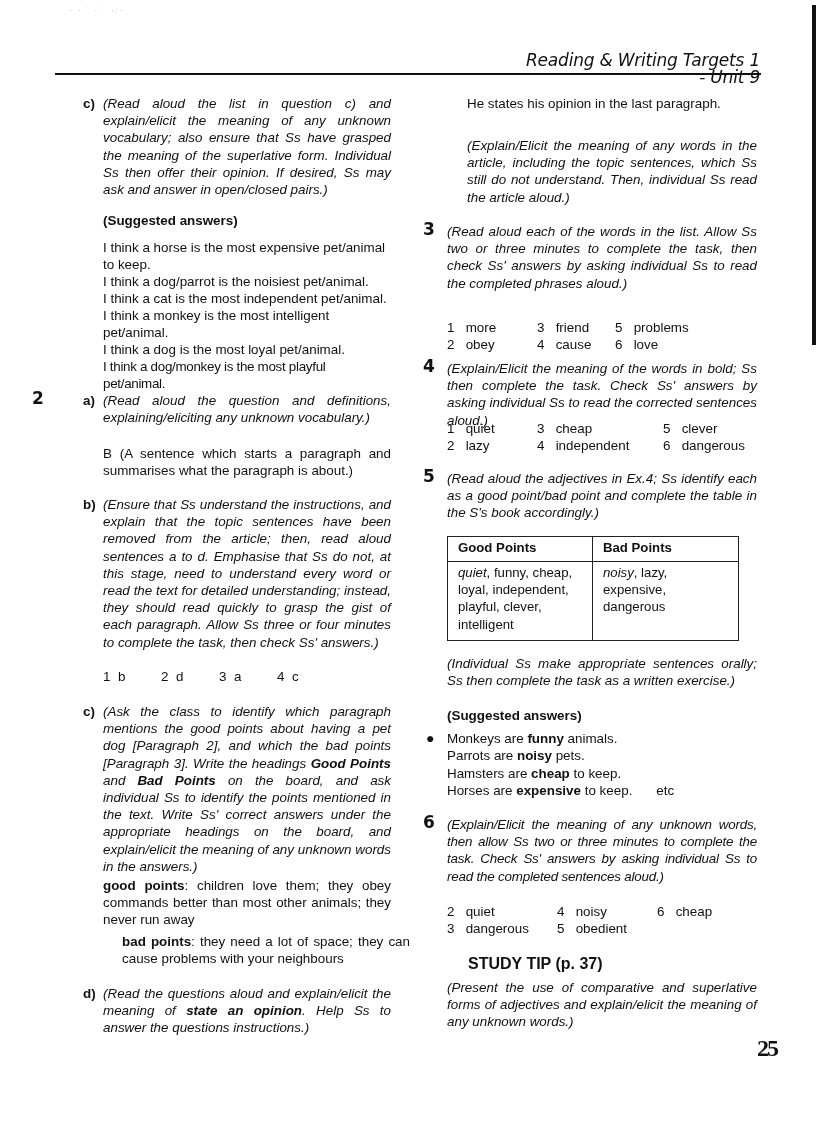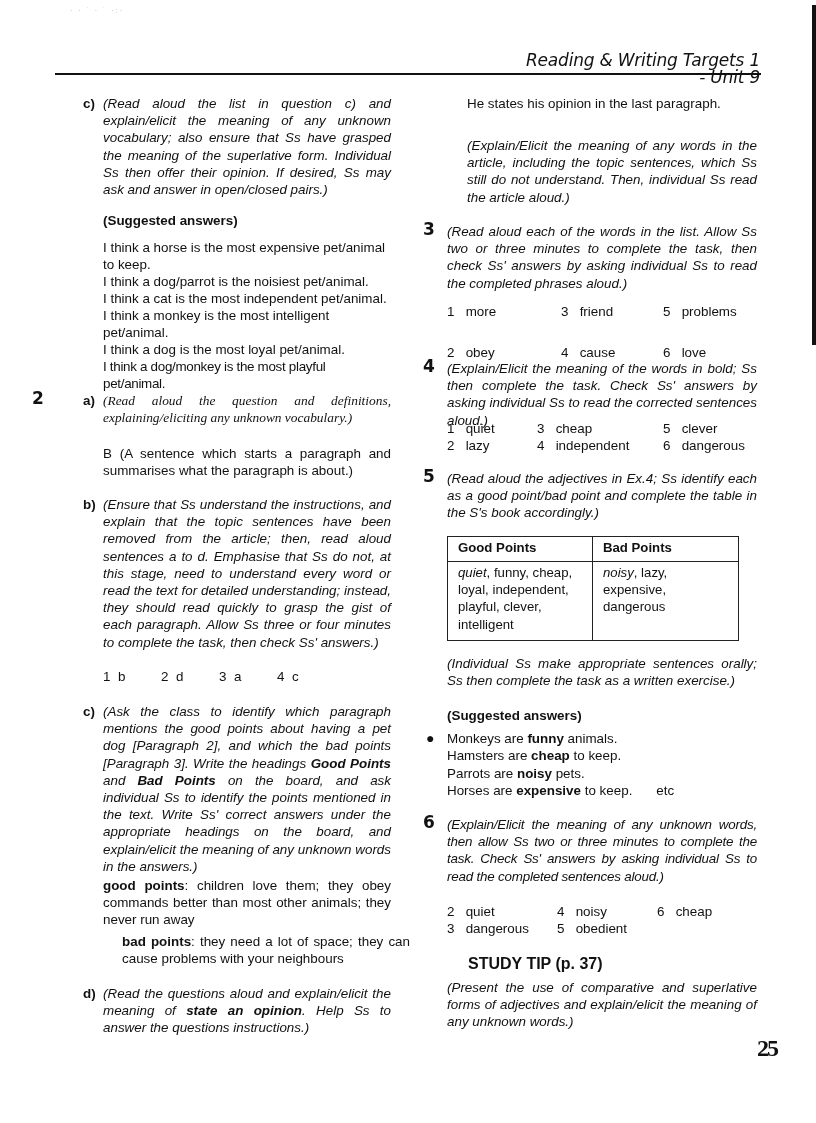--- a/index.html
+++ b/index.html
@@ -50,21 +50,21 @@
   <p>I think a horse is the most expensive pet/animal to keep.</p>
   <p>I think a dog/parrot is the noisiest pet/animal.</p>
   <p>I think a cat is the most independent pet/animal.</p>
   <p>I think a monkey is the most intelligent pet/animal.</p>
   <p>I think a dog is the most loyal pet/animal.</p>
   <p style="letter-spacing:-0.3px;">I think a dog/monkey is the most playful pet/animal.</p>
 </div>
 
 <div class="abs num" style="left:32px; top:390px;">2</div>
 <div class="abs lbl" style="left:83px; top:392px;">a)</div>
-<p class="abs col-l it just" style="top:392px;font-family:Liberation Serif, serif;">(Read aloud the question and definitions, explaining/eliciting any unknown vocabulary.)</p>
+<p class="abs col-l it just" style="top:392px;">(Read aloud the question and definitions, explaining/eliciting any unknown vocabulary.)</p>
 <p class="abs just" style="left:103px; top:445px; width:288px; padding-left:0; text-indent:0;">
   <span>B (A sentence which starts a paragraph and summarises what the paragraph is about.)</span>
 </p>
 
 <div class="abs lbl" style="left:83px; top:496px;">b)</div>
 <p class="abs col-l it just" style="top:496px;">(Ensure that Ss understand the instructions, and explain that the topic sentences have been removed from the article; then, read aloud sentences a to d. Emphasise that Ss do not, at this stage, need to understand every word or read the text for detailed understanding; instead, they should read quickly to grasp the gist of each paragraph. Allow Ss three or four minutes to complete the task, then check Ss' answers.)</p>
 <div class="abs ans-grid" style="left:103px; top:668px; grid-template-columns: 58px 58px 58px 58px;">
   <span><span>1</span>&nbsp;&nbsp;<span>b</span></span>
   <span><span>2</span>&nbsp;&nbsp;<span>d</span></span>
   <span><span>3</span>&nbsp;&nbsp;<span>a</span></span>
@@ -87,21 +87,21 @@
   <span>(Read the questions aloud and explain/elicit the meaning of </span><span class="b">state an opinion</span><span>. Help Ss to answer the questions instructions.)</span>
 </p>
 
 <div class="abs" style="left:467px; top:95px; width:290px;">
   <p>He states his opinion in the last paragraph.</p>
 </div>
 <p class="abs it just" style="left:467px; top:137px; width:290px;">(Explain/Elicit the meaning of any words in the article, including the topic sentences, which Ss still do not understand. Then, individual Ss read the article aloud.)</p>
 
 <div class="abs num" style="left:423px; top:221px;">3</div>
 <p class="abs it just" style="left:447px; top:223px; width:310px;">(Read aloud each of the words in the list. Allow Ss two or three minutes to complete the task, then check Ss' answers by asking individual Ss to read the completed phrases aloud.)</p>
-<div class="abs ans-grid" style="left:447px; top:303px; grid-template-columns: 90px 78px 110px; gap: 24px;">
+<div class="abs ans-grid" style="left:447px; top:319px; grid-template-columns: 90px 78px 110px;">
   <span><span>1</span>&nbsp;&nbsp;&nbsp;<span>more</span></span>
   <span><span>3</span>&nbsp;&nbsp;&nbsp;<span>friend</span></span>
   <span><span>5</span>&nbsp;&nbsp;&nbsp;<span>problems</span></span>
   <span><span>2</span>&nbsp;&nbsp;&nbsp;<span>obey</span></span>
   <span><span>4</span>&nbsp;&nbsp;&nbsp;<span>cause</span></span>
   <span><span>6</span>&nbsp;&nbsp;&nbsp;<span>love</span></span>
 </div>
 
 <div class="abs num" style="left:423px; top:358px;">4</div>
 <p class="abs it just" style="left:447px; top:360px; width:310px;">(Explain/Elicit the meaning of the words in bold; Ss then complete the task. Check Ss' answers by asking individual Ss to read the corrected sentences aloud.)</p>
@@ -128,22 +128,22 @@
     <td style="padding-right:30px;"><span class="it">noisy</span><span>, lazy, expensive, dangerous</span></td>
   </tr>
 </tbody>
   </table>
 
 <p class="abs it just" style="left:447px; top:655px; width:310px;">(Individual Ss make appropriate sentences orally; Ss then complete the task as a written exercise.)</p>
 <p class="abs b" style="left:447px; top:707px;">(Suggested answers)</p>
 <div class="abs bullet">●</div>
 <div class="abs" style="left:447px; top:730px; width:310px; line-height:17.4px;">
   <p><span>Monkeys are </span><span class="b">funny</span><span> animals.</span></p>
+  <p><span>Parrots are </span><span class="b">noisy</span><span> pets.</span></p>
   <p><span>Hamsters are </span><span class="b">cheap</span><span> to keep.</span></p>
-  <p><span>Parrots are </span><span class="b">noisy</span><span> pets.</span></p>
   <p><span>Horses are </span><span class="b">expensive</span><span> to keep.</span><span style="display:inline-block; width:24px;"></span><span>etc</span></p>
 </div>
 
 <div class="abs num" style="left:423px; top:814px;">6</div>
 <p class="abs it just" style="left:447px; top:816px; width:310px; letter-spacing:-0.2px;">(Explain/Elicit the meaning of any unknown words, then allow Ss two or three minutes to complete the task. Check Ss' answers by asking individual Ss to read the completed sentences aloud.)</p>
 <div class="abs ans-grid" style="left:447px; top:903px; grid-template-columns: 110px 100px 80px;">
   <span><span>2</span>&nbsp;&nbsp;&nbsp;<span>quiet</span></span>
   <span><span>4</span>&nbsp;&nbsp;&nbsp;<span>noisy</span></span>
   <span><span>6</span>&nbsp;&nbsp;&nbsp;<span>cheap</span></span>
   <span><span>3</span>&nbsp;&nbsp;&nbsp;<span>dangerous</span></span>

